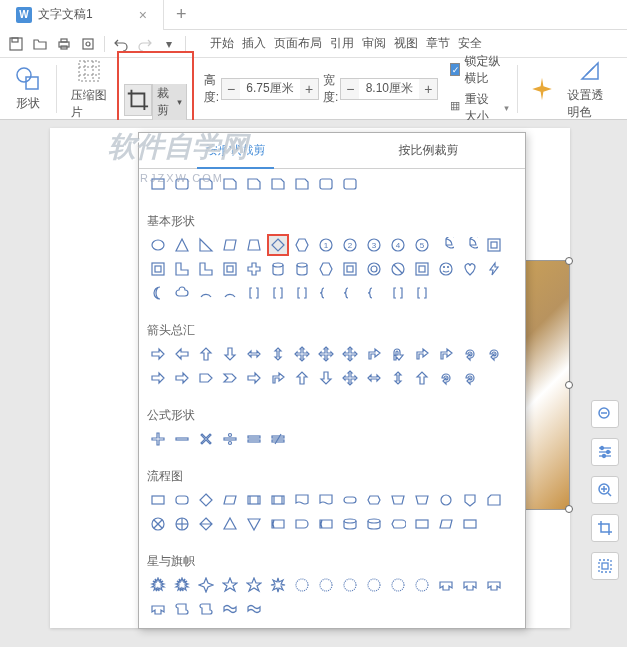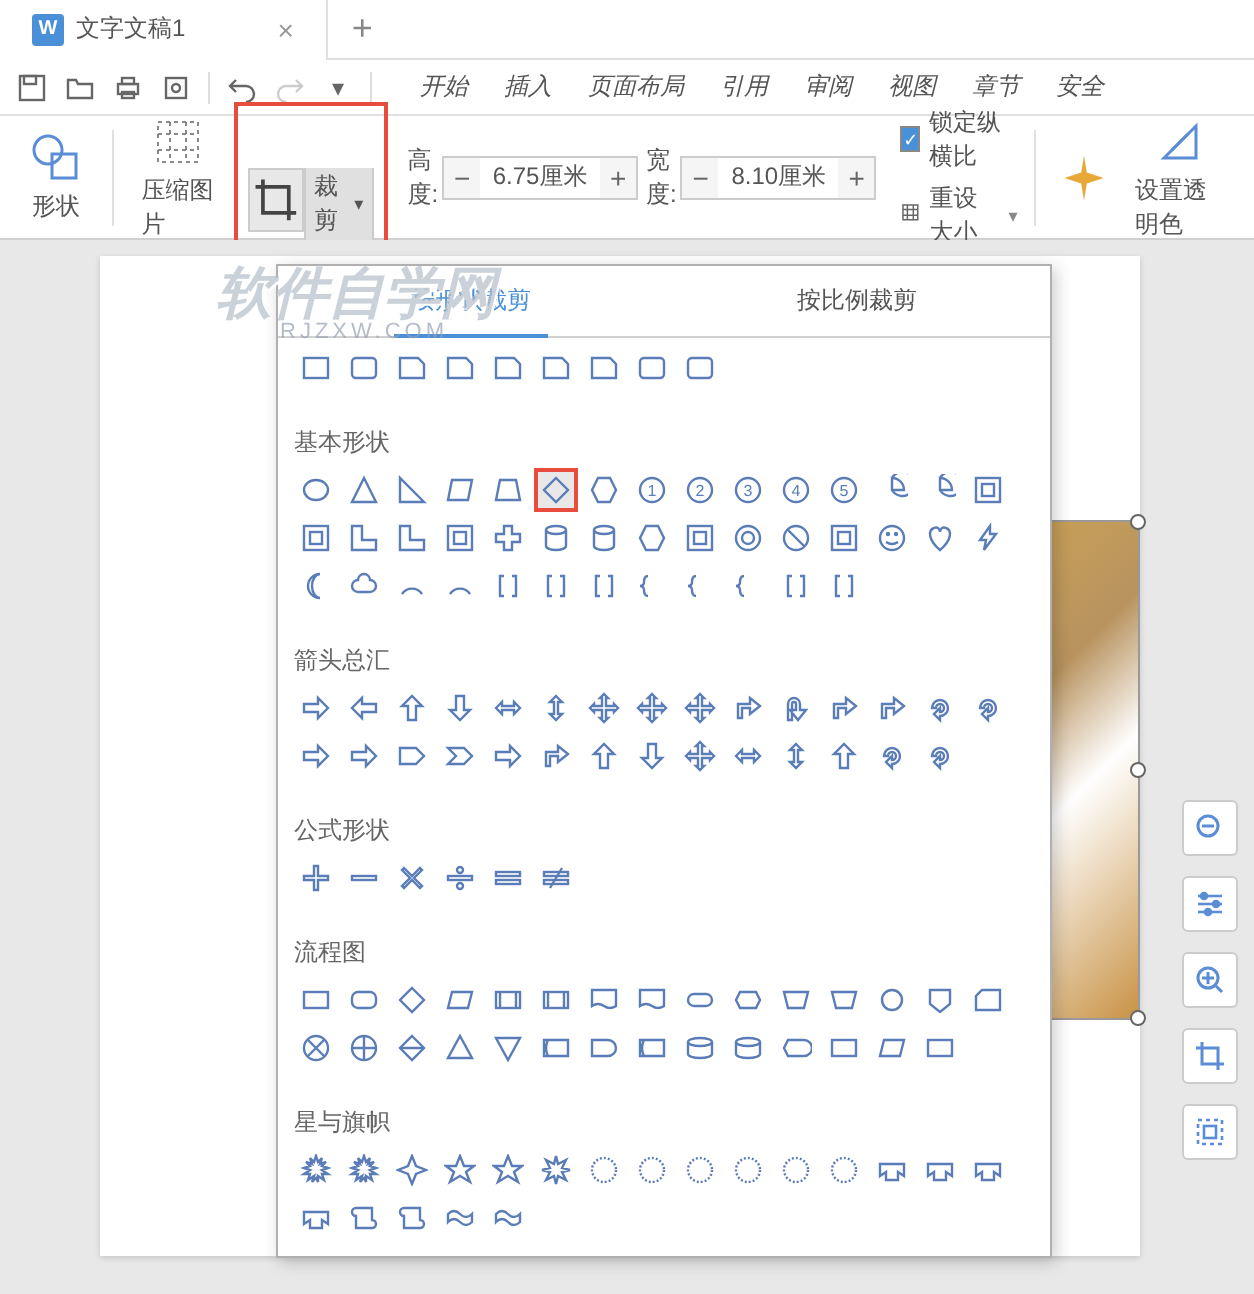--- a/index.html
+++ b/index.html
@@ -7,21 +7,21 @@
 
 .titlebar { height: 30px; background: #fff; display: flex; align-items: center; border-bottom: 1px solid #ddd; }
 .tab { display: flex; align-items: center; gap: 6px; padding: 0 16px; height: 30px; background: #fff; border-right: 1px solid #e0e0e0; font-size: 12px; color: #555; position: relative; }
 .tab-icon { width: 16px; height: 16px; background: #4a90d9; border-radius: 2px; display: flex; align-items: center; justify-content: center; color: #fff; font-size: 10px; font-weight: bold; }
 .tab-close { margin-left: 40px; color: #999; font-size: 14px; }
 .tab-add { padding: 0 12px; color: #888; font-size: 18px; }
 
 .toolbar { height: 28px; background: #fff; display: flex; align-items: center; gap: 8px; padding: 0 8px; border-bottom: 1px solid #e0e0e0; font-size: 12px; color: #555; }
 .tool-ic { width: 16px; height: 16px; display: flex; align-items: center; justify-content: center; color: #666; }
 .tool-sep { width: 1px; height: 16px; background: #ddd; }
-.menu-items { display: flex; gap: 18px; margin-left: 16px; font-style: italic; }
+.menu-items { display: flex; gap: 8px; margin-left: 16px; }
 .menu-item { color: #555; cursor: pointer; }
 
 .ribbon { height: 62px; background: #fff; display: flex; align-items: center; padding: 4px 8px; border-bottom: 1px solid #d0d0d0; gap: 4px; font-size: 12px; color: #555; }
 .rib-btn { display: flex; flex-direction: column; align-items: center; gap: 2px; padding: 2px 6px; }
 .rib-btn .ic { width: 28px; height: 28px; display: flex; align-items: center; justify-content: center; }
 .rib-sep { width: 1px; height: 48px; background: #e0e0e0; margin: 0 4px; }
 .crop-group { border: 2px solid #e74c3c; padding: 1px; }
 .crop-btn { display: flex; flex-direction: row; align-items: flex-start; gap: 0; padding: 2px 4px; margin-top: 28px; }
 .crop-ic { width: 34px; height: 32px; background: #e8e8e8; border: 1px solid #ccc; display: flex; align-items: center; justify-content: center; }
 .crop-lbl { background: #e0e0e0; padding: 1px 4px; display: flex; align-items: center; gap: 2px; border: 1px solid #ccc; border-top: none; }
@@ -50,21 +50,21 @@
 .dd-tab.active { color: #4a90d9; }
 .dd-tab.active::after { content: ''; position: absolute; bottom: -1px; left: 30%; right: 30%; height: 2px; background: #4a90d9; }
 .dd-section { padding: 4px 8px 8px; }
 .dd-cat { font-size: 12px; color: #666; padding: 6px 0 4px; }
 .shapes-row { display: flex; flex-wrap: wrap; gap: 2px; }
 .shape { width: 22px; height: 22px; border: 1px solid transparent; display: flex; align-items: center; justify-content: center; color: #5a7db8; cursor: pointer; }
 .shape.hl { border: 2px solid #e74c3c; background: #e8e8e8; }
 .shape svg { width: 16px; height: 16px; }
 
 .watermark { position: absolute; top: 128px; left: 108px; font-size: 28px; font-weight: bold; font-style: italic; color: rgba(180,190,200,0.7); z-index: 200; text-shadow: 1px 1px 0 #fff; pointer-events: none; }
-.watermark-sub { position: absolute; top: 160px; left: 140px; font-size: 11px; color: rgba(150,160,180,0.7); z-index: 200; letter-spacing: 2px; pointer-events: none; }
+.watermark-sub { position: absolute; top: 172px; left: 140px; font-size: 11px; color: rgba(150,160,180,0.7); z-index: 200; letter-spacing: 2px; pointer-events: none; }
 </style>
 </head>
 <body>
 
 <div class="titlebar">
   <div class="tab">
     <span class="tab-icon">W</span>
     <span>文字文稿1</span>
     <span class="tab-close">×</span>
   </div>

